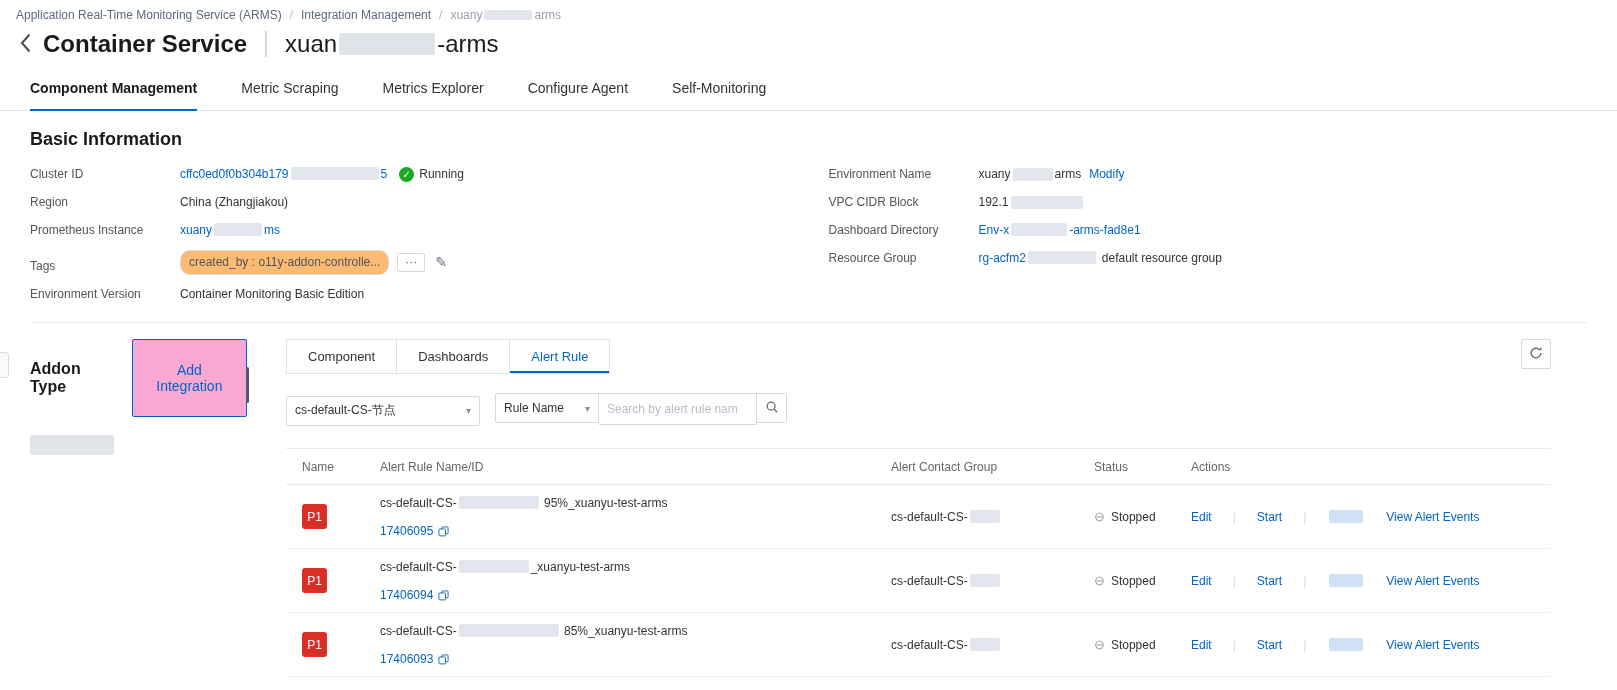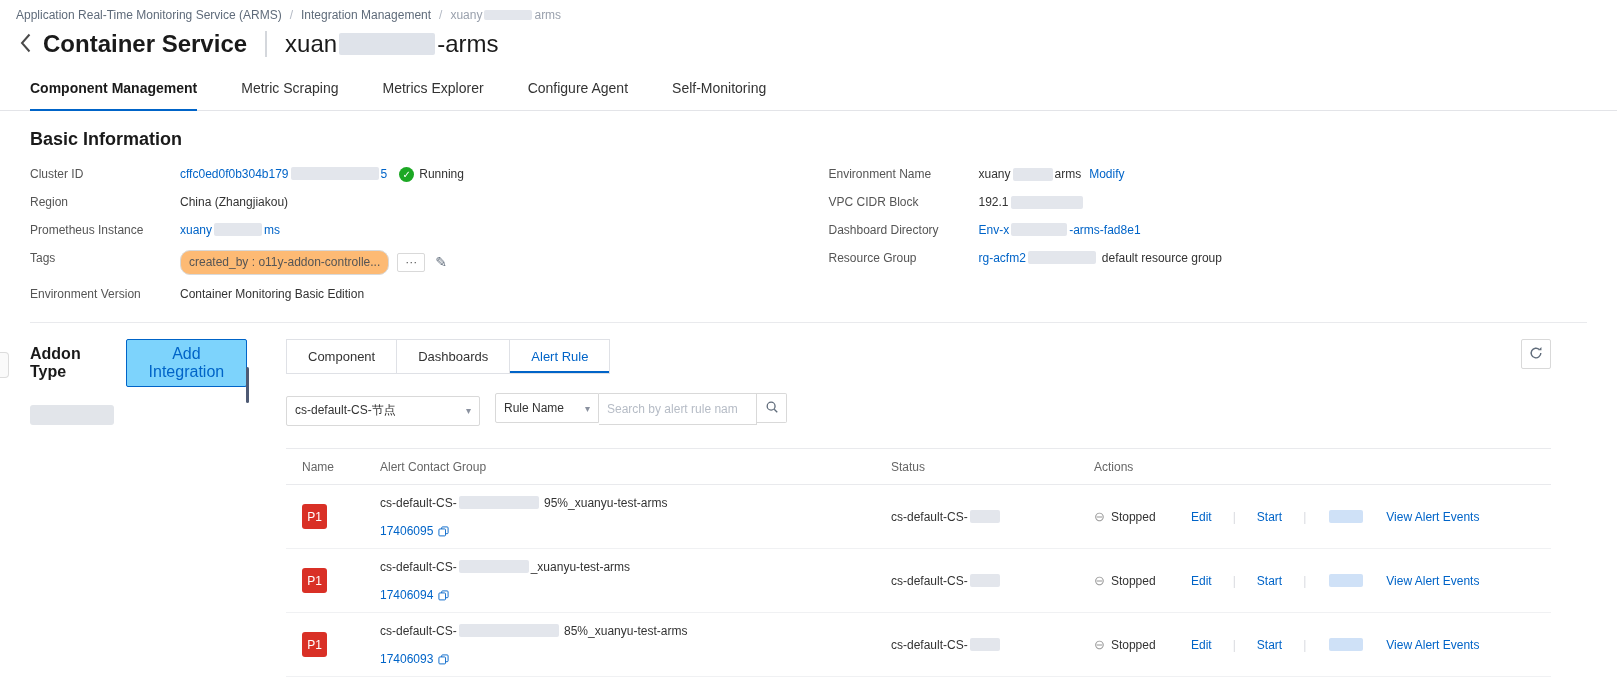--- a/index.html
+++ b/index.html
@@ -31,21 +31,21 @@
 
   
   .top-tabs{display:flex;gap:44px;padding:0 16px 0 30px;border-bottom:1px solid #e3e4e8}
   .top-tab{padding:10px 0 13px;font-size:14px;color:#333;cursor:pointer;margin-bottom:-1px}
   .top-tab.active{font-weight:700;color:#1a1a1a;border-bottom:2px solid var(--link,#0064c8)}
 
   
   .basic{padding:18px 30px 0}
   .basic h2{font-size:18px;font-weight:700;color:#1a1a1a;margin-bottom:16px}
   .info-grid{display:grid;grid-template-columns:1fr 1fr;column-gap:40px}
-  .info-row{display:flex;align-items:flex-start;margin-bottom:11px;min-height:17px;line-height:17px}
+  .info-row{display:flex;align-items:flex-end;margin-bottom:11px;min-height:17px;line-height:17px}
   .info-label{width:150px;flex-shrink:0;color:#555}
   .info-value{color:#333;display:flex;align-items:center;flex-wrap:wrap}
   .check{display:inline-flex;width:15px;height:15px;border-radius:50%;background:var(--running_green,#1ca824);
          color:#fff;font-size:10px;align-items:center;justify-content:center;margin:0 5px 0 12px}
   .tag-chip{display:inline-flex;align-items:center;border:1px solid #d9d9d9;border-radius:10px;background:#fdba74;
             padding:3px 8px;color:#555;font-size:12px}
   .more-chip{display:inline-flex;align-items:center;border:1px solid #d9d9d9;border-radius:2px;background:#fff;
              padding:3px 7px;margin-left:8px;color:#555;cursor:pointer;line-height:11px}
   .pencil{margin-left:10px;color:#5f6b7a;cursor:pointer;font-size:14px}
   .modify-link{margin-left:8px}
@@ -54,22 +54,22 @@
 
   
   .collapse-handle{position:absolute;left:0;top:352px;width:9px;height:26px;border:1px solid #dcdcdc;border-left:none;
                    border-radius:0 4px 4px 0;background:#fafafa;cursor:pointer}
 
   
   .addon-wrap{display:flex;padding:16px 66px 0 30px}
   .addon-left{width:217px;flex-shrink:0;position:relative}
   .addon-head{display:flex;align-items:center;gap:14px}
   .addon-head h2{font-size:16px;font-weight:700;color:#1a1a1a}
-  .btn-add{border:1px solid var(--link,#0064c8);color:var(--link,#0064c8);background:#7dd3fc;font-size:16px;
-           padding:5px 11px;border-radius:2px;cursor:pointer;font-family:inherit}
+  .btn-add{border:1px solid var(--link,#0064c8);color:var(--link,#0064c8);background:#f9a8d4;font-size:14px;
+           padding:22px 11px;border-radius:2px;cursor:pointer;font-family:inherit}
   .skeleton{width:84px;height:20px;background:#e2e5ea;border-radius:3px;margin-top:18px}
   .scroll-thumb{position:absolute;right:-2px;top:28px;width:3px;height:36px;background:#4e5a74;border-radius:2px;cursor:pointer}
 
   .addon-right{flex:1;margin-left:39px;min-width:0}
   .panel-tabs-row{display:flex;align-items:flex-start}
   .seg-tabs{display:flex;border:1px solid #dfe1e6;background:#fff}
   .seg-tab{padding:9px 21px;font-size:13px;color:#333;cursor:pointer;border-left:1px solid #dfe1e6;white-space:nowrap}
   .seg-tab:first-child{border-left:none}
   .seg-tab.active{color:var(--link,#0064c8);box-shadow:inset 0 -2px 0 var(--link,#0064c8)}
   .refresh{margin-left:auto;width:30px;height:30px;border:1px solid #d9d9d9;border-radius:2px;background:#fff;
@@ -264,20 +264,21 @@
                 <line x1="10.5" y1="10.5" x2="14" y2="14" stroke="#5f6b7a" stroke-width="1.5"></line>
               </svg>
           </span>
         </button>
       </div>
     </div>
 
     <div class="table">
       <div class="thead">
         <div class="th first">Name</div>
+        <div class="th">Alert Rule Name/ID</div>
         <div class="th">Alert Contact Group</div>
         <div class="th">Status</div>
         <div class="th">Actions</div>
       </div>
 
       <div class="trow">
         <div class="td level"><span class="badge">P1</span></div>
         <div class="td name">
           <div class="nline"><span>cs-default-CS-</span><span class="redact" style="width:80px"></span><span> 95%_xuanyu-test-arms</span></div>
           <div class="idline">

